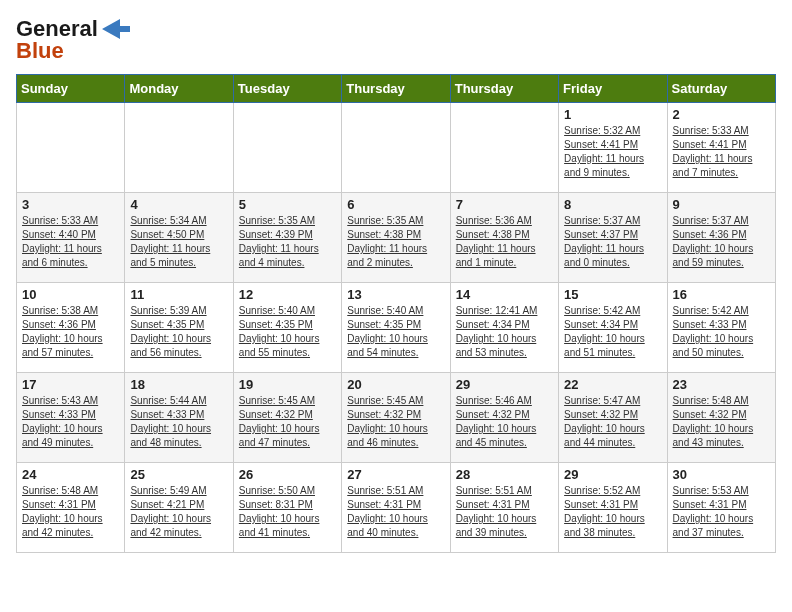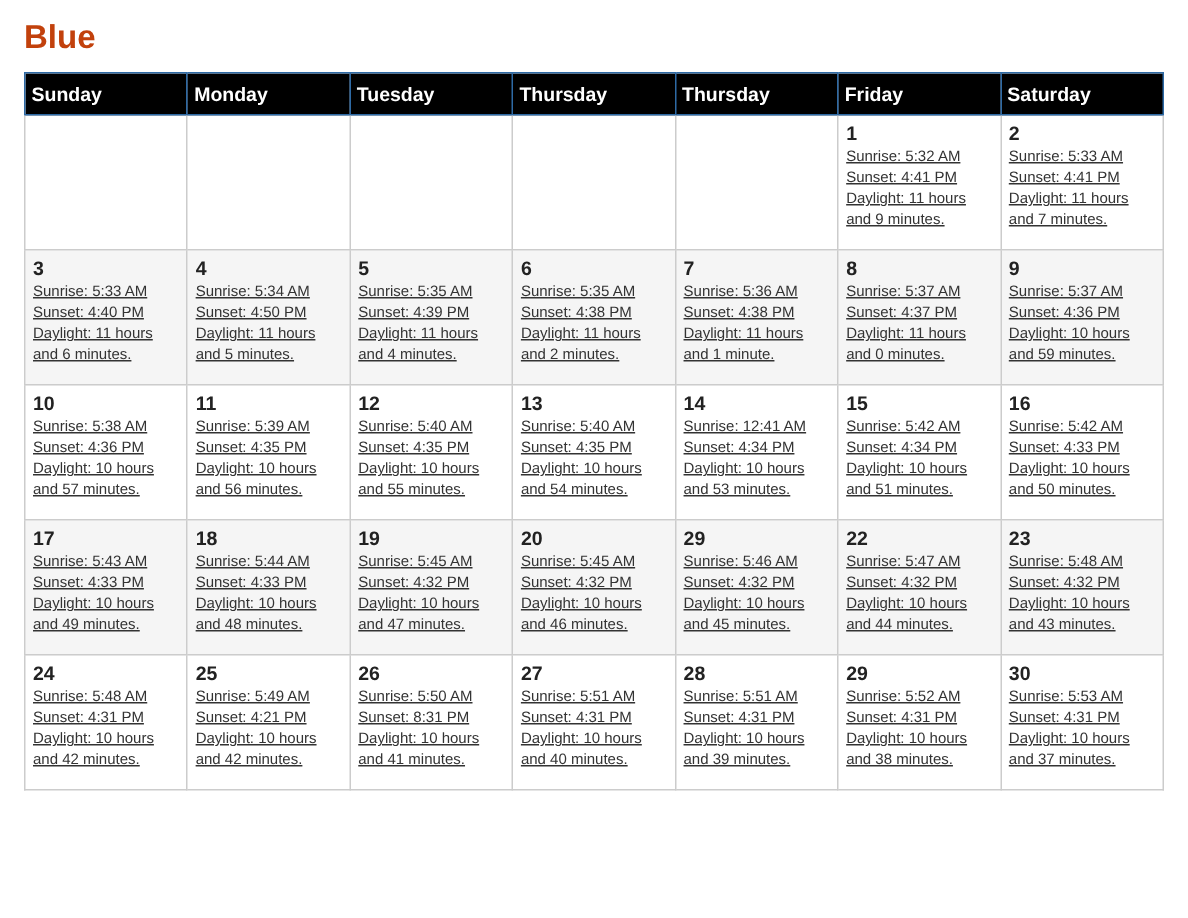--- a/index.html
+++ b/index.html
@@ -32,21 +32,21 @@
     .subtitle {
       font-size: 16px;
       color: #555;
     }
     .calendar {
       width: 100%;
       border-collapse: collapse;
       table-layout: fixed;
     }
     .calendar thead tr th {
-      background: #000000;
+      background: #4d7c0f;
       color: #fff;
       font-size: 13px;
       font-weight: bold;
       padding: 6px 4px;
       text-align: left;
       border: 1px solid #2e6aa5;
     }
     .calendar tbody tr td {
       border: 1px solid #ccc;
       vertical-align: top;
@@ -71,20 +71,29 @@
       color: #333;
       text-decoration: underline;
     }
     .empty { background: #fff !important; }
   </style>
 </head>
 <body>
 
 <div class="header-area">
   <div class="logo">
+    <div style="display:flex;align-items:center;gap:4px;">
+      <div style="font-size:22px;font-weight:bold;color:#1a1a1a;">
+        <span style="color:#1a1a1a;">General</span>
+      </div>
+
+      <svg width="28" height="20" viewBox="0 0 28 20">
+        <polygon points="0,10 18,0 18,7 28,7 28,13 18,13 18,20" fill="#3a7abf"></polygon>
+      </svg>
+    </div>
     <div style="font-size:22px;font-weight:bold;color:#c2410c;margin-top:-4px;">Blue</div>
   </div>
   <div class="title-area">
     <div class="month-title"></div>
     <div class="subtitle"></div>
   </div>
 </div>
 
 <table class="calendar">
   <thead>

